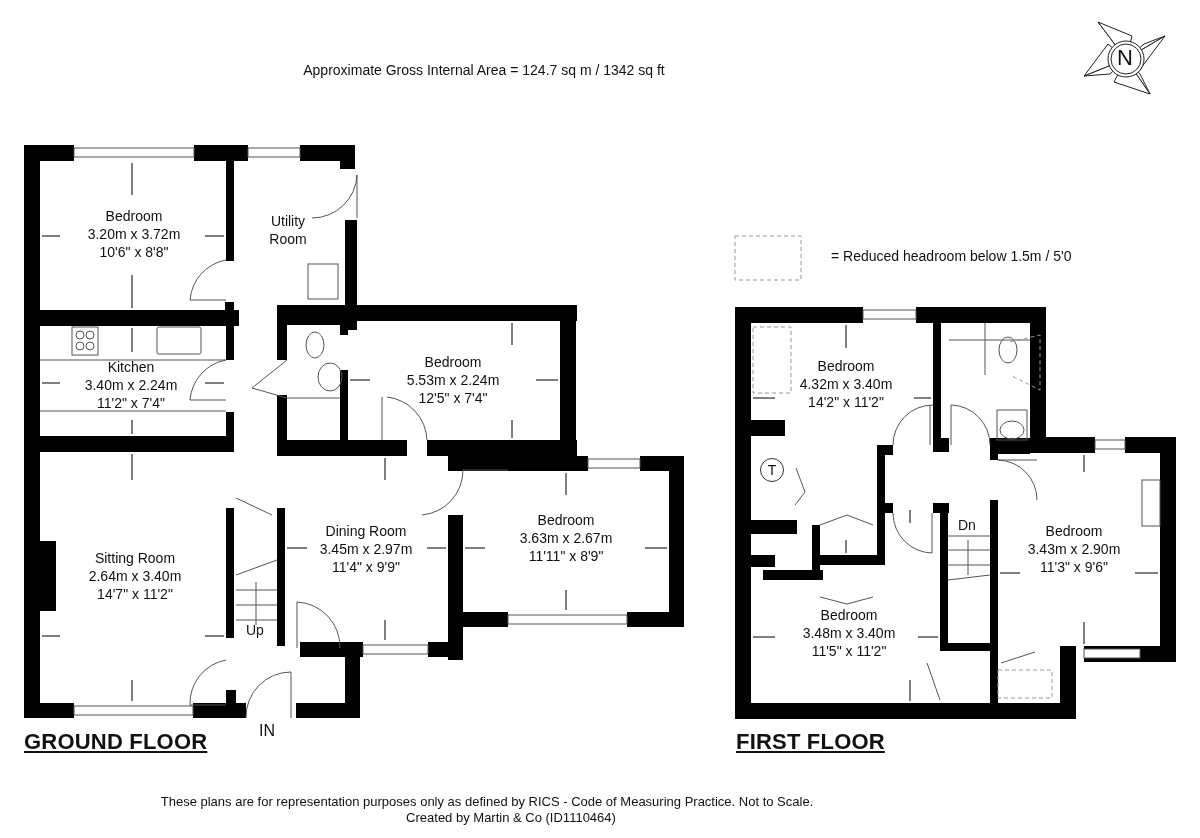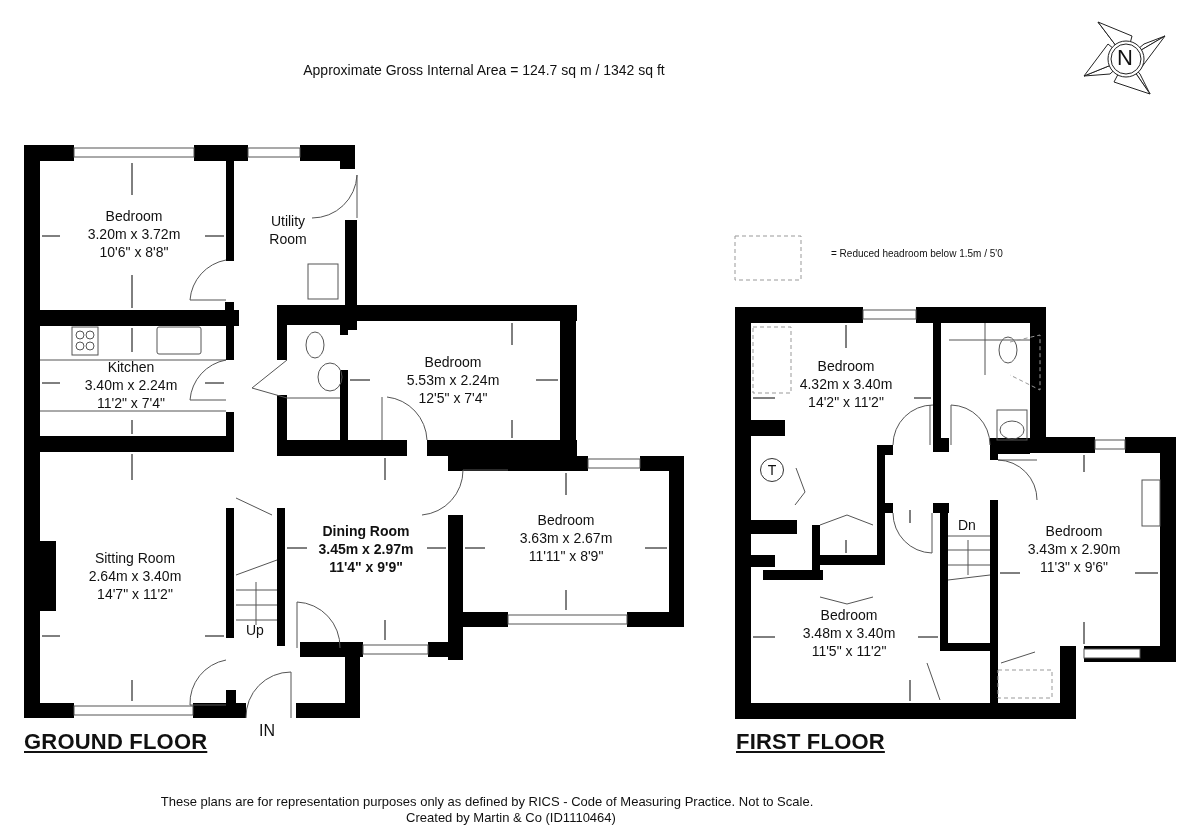--- a/index.html
+++ b/index.html
@@ -3,21 +3,21 @@
 <meta charset="utf-8">
 <style>
   html, body { margin:0; padding:0; background:#ffffff; }
   body { width:1200px; height:838px; position:relative; overflow:hidden; font-family:"Liberation Sans", sans-serif; color:#111; }
   .abs { position:absolute; }
   .header-area { left:0; top:62px; width:968px; text-align:center; font-size:14px; }
   .compass { left:1080px; top:14px; width:92px; height:90px; }
   svg.plan { position:absolute; left:0; top:0; }
   .room-label { position:absolute; text-align:center; font-size:14px; line-height:18px; white-space:nowrap; transform:translateX(-50%); }
   .floor-title { position:absolute; font-weight:bold; font-size:22px; letter-spacing:0.2px;text-decoration:underline; }
-  .legend-text { position:absolute; font-size:10px; }
+  .legend-text { position:absolute; font-size:14px; }
   .small-label { position:absolute; font-size:14px; }
   .footer { position:absolute; left:0; width:974px; text-align:center; font-size:13px; line-height:16px; }
   .t-circle { position:absolute; width:22px; height:22px; border:1px solid #333; border-radius:50%; font-size:14px; text-align:center; line-height:22px; }
 </style>
 </head>
 <body>
 
 <div class="abs header-area">Approximate Gross Internal Area = 124.7 sq m / 1342 sq ft</div>
 
 <div class="abs compass">
@@ -273,21 +273,21 @@
 <div class="room-label" style="left:453px;top:353px;">
   <div>Bedroom</div>
   <div>5.53m x 2.24m</div>
   <div>12'5" x 7'4"</div>
 </div>
 <div class="room-label" style="left:135px;top:549px;">
   <div>Sitting Room</div>
   <div>2.64m x 3.40m</div>
   <div>14'7" x 11'2"</div>
 </div>
-<div class="room-label" style="left:366px;top:522px;font-weight:bold;">
+<div class="room-label" style="left:366px;top:522px;">
   <div>Dining Room</div>
   <div>3.45m x 2.97m</div>
   <div>11'4" x 9'9"</div>
 </div>
 <div class="room-label" style="left:566px;top:511px;">
   <div>Bedroom</div>
   <div>3.63m x 2.67m</div>
   <div>11'11" x 8'9"</div>
 </div>
 <div class="small-label" style="left:246px;top:622px;">Up</div>

